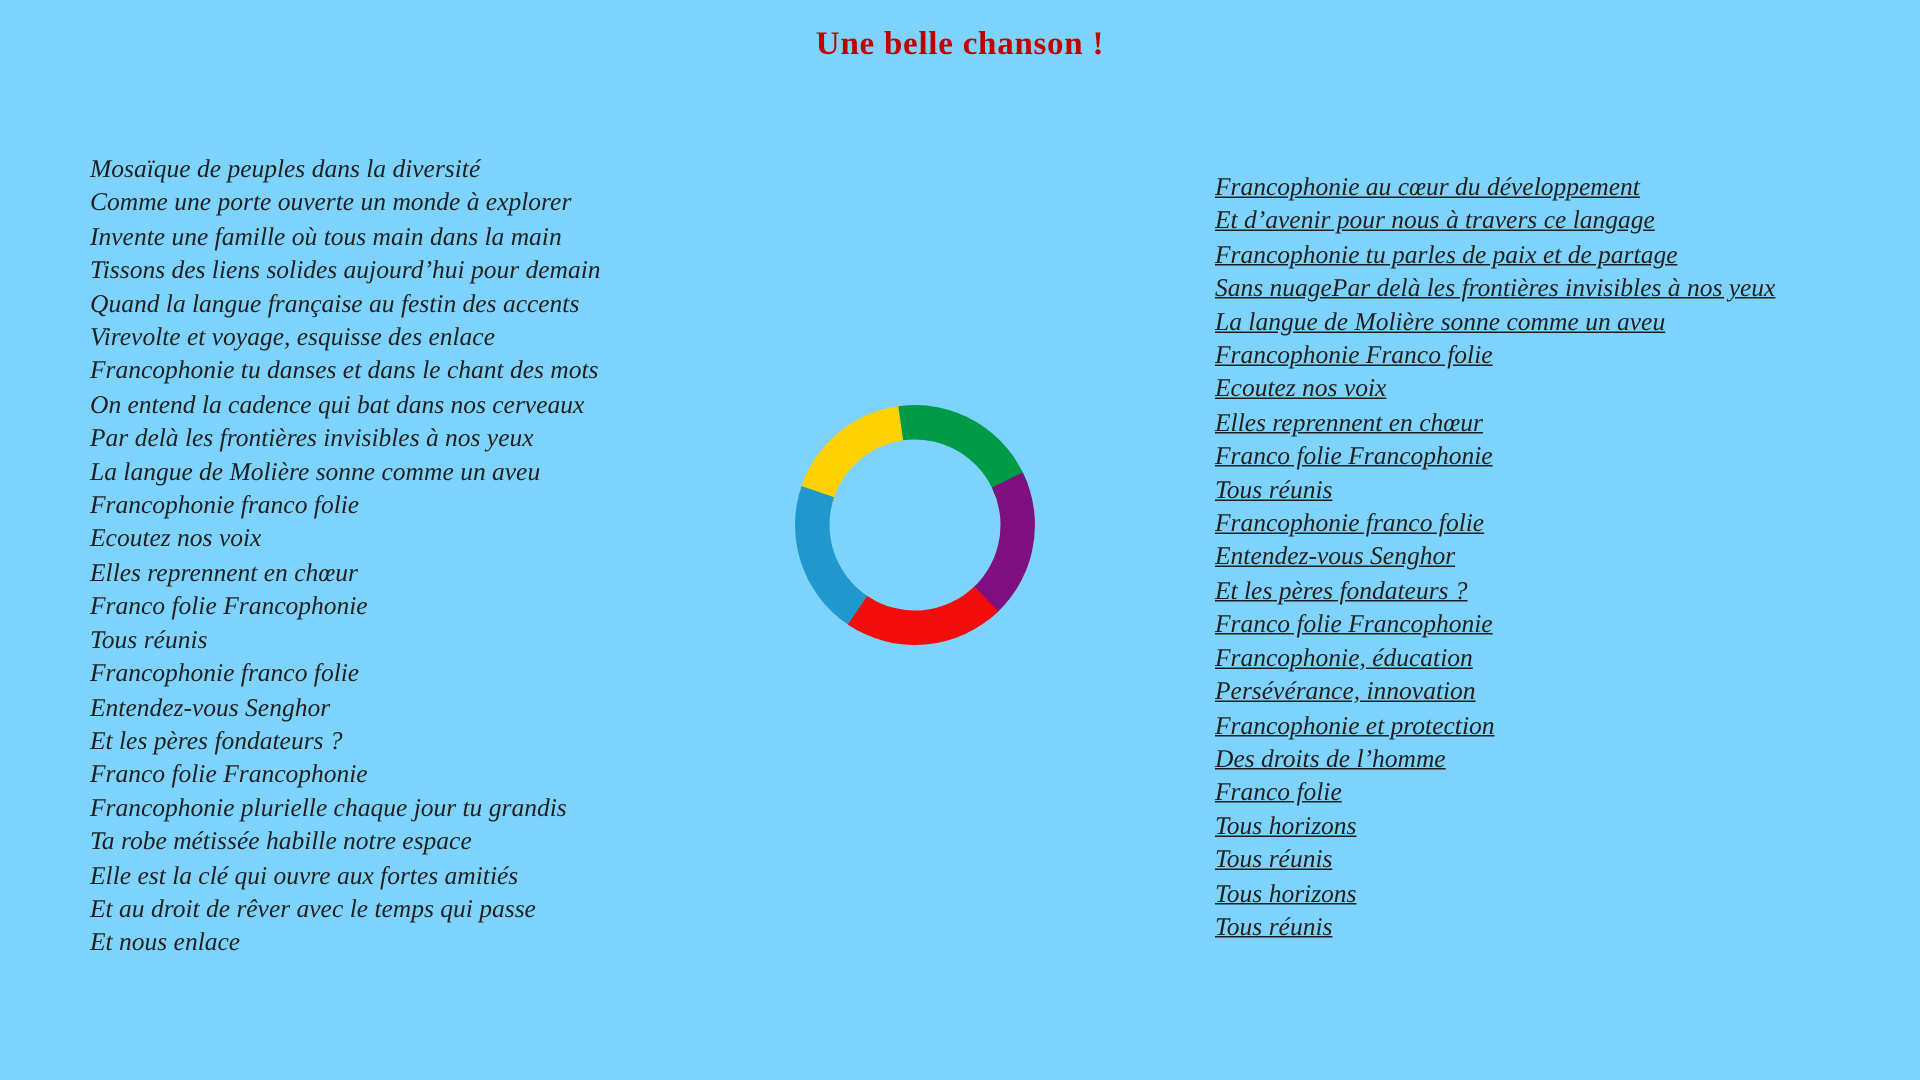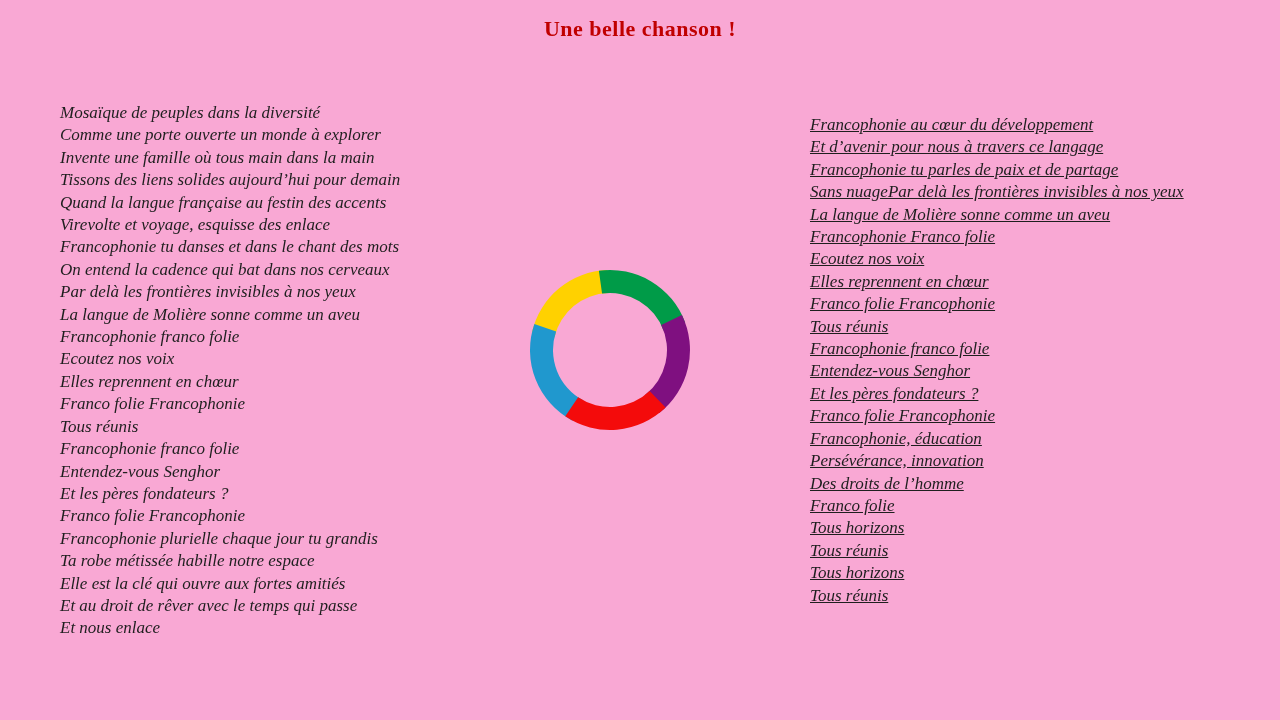--- a/index.html
+++ b/index.html
@@ -8,21 +8,21 @@
     background: #ffffff;
     width: 1280px;
     height: 720px;
     overflow: hidden;
     font-family: "Liberation Serif", serif;
   }
   .page {
     position: relative;
     width: 1280px;
     height: 720px;
-    background: #f9a8d4;
+    background: #7dd3fc;
   }
   .title {
     position: absolute;
     top: 16px;
     left: 0;
     width: 1280px;
     text-align: center;
     font-family: "Liberation Serif", serif;
     font-weight: bold;
     font-size: 22px;
@@ -100,20 +100,21 @@
       <div>Ecoutez nos voix</div>
       <div>Elles reprennent en chœur</div>
       <div>Franco folie Francophonie</div>
       <div>Tous réunis</div>
       <div>Francophonie franco folie</div>
       <div>Entendez-vous Senghor</div>
       <div>Et les pères fondateurs ?</div>
       <div>Franco folie Francophonie</div>
       <div>Francophonie, éducation</div>
       <div>Persévérance, innovation</div>
+      <div>Francophonie et protection</div>
       <div>Des droits de l’homme</div>
       <div>Franco folie</div>
       <div>Tous horizons</div>
       <div>Tous réunis</div>
       <div>Tous horizons</div>
       <div>Tous réunis</div>
     </div>
 
 </div>
 

